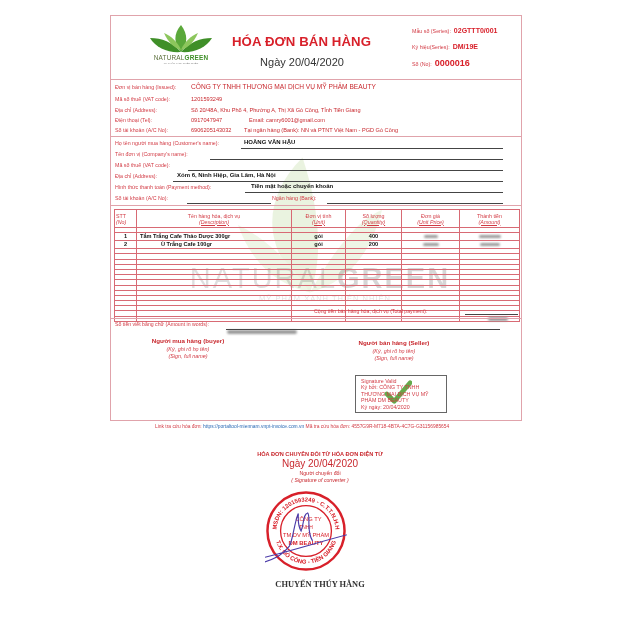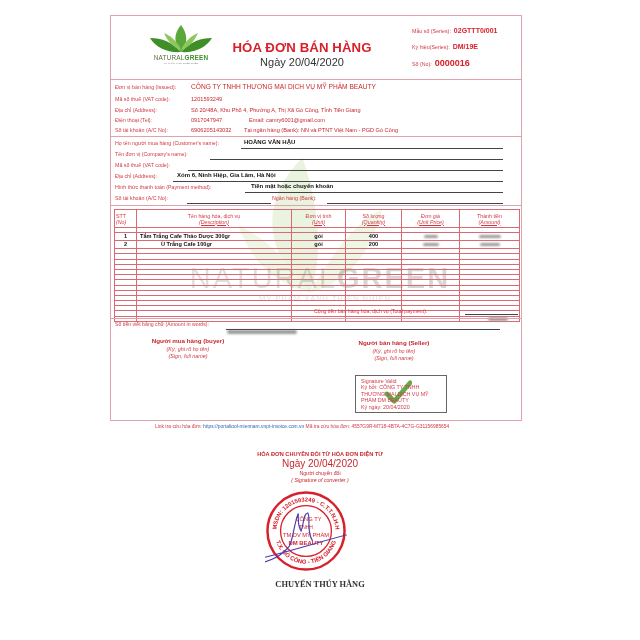--- a/index.html
+++ b/index.html
@@ -2,21 +2,21 @@
 <html><head>
 <meta charset="utf-8">
 <style>
   html, body { margin: 0; padding: 0; background: #ffffff; }
   body { width: 640px; height: 640px; position: relative; overflow: hidden; font-family: "Liberation Sans", sans-serif; color: #222; }
   .lbl { color: #d23a44; font-size: 5.2px; }
   .frame { position: absolute; left: 110px; top: 15px; width: 412px; height: 406px; border: 1px solid #e0a3ab; box-sizing: border-box; background: transparent; }
   .hdiv { position: absolute; left: 110px; width: 412px; height: 0; border-top: 1px solid #e0a3ab; }
   .abs { position: absolute; }
   .logo { position: absolute; left: 146px; top: 24px; width: 70px; height: 42px; }
-  .title { position: absolute; left: 232px; top: 40px; width: 140px; text-align: center; font-size: 13.2px; font-weight: bold; color: #d8202a; letter-spacing: 0.1px; }
+  .title { position: absolute; left: 232px; top: 34px; width: 140px; text-align: left; font-size: 13.2px; font-weight: bold; color: #d8202a; letter-spacing: 0.1px; }
   .date { position: absolute; left: 232px; top: 56px; width: 140px; text-align: center; font-size: 11px; color: #333; }
   .meta-row { position: absolute; left: 412px; font-size: 5.3px; color: #d23a44; white-space: nowrap; }
   .meta-row b { color: #d8202a; font-size: 7px; margin-left: 3px; }
   .meta-row b.big { font-size: 9px; }
   .seller-row { position: absolute; left: 115px; font-size: 5.3px; white-space: nowrap; color: #d23a44; }
   .seller-row .val { position: absolute; left: 76px; color: #c8282e; font-size: 5.6px; }
   .seller-row .val.big { font-size: 6.6px; top: -1px; }
   .cust-row { position: absolute; left: 115px; font-size: 5.3px; white-space: nowrap; color: #d23a44; }
   .cust-row .line { position: absolute; height: 0; border-top: 1px solid #444; }
   .cust-row .val { position: absolute; color: #111; font-weight: bold; font-size: 6px; top: -1px; }

